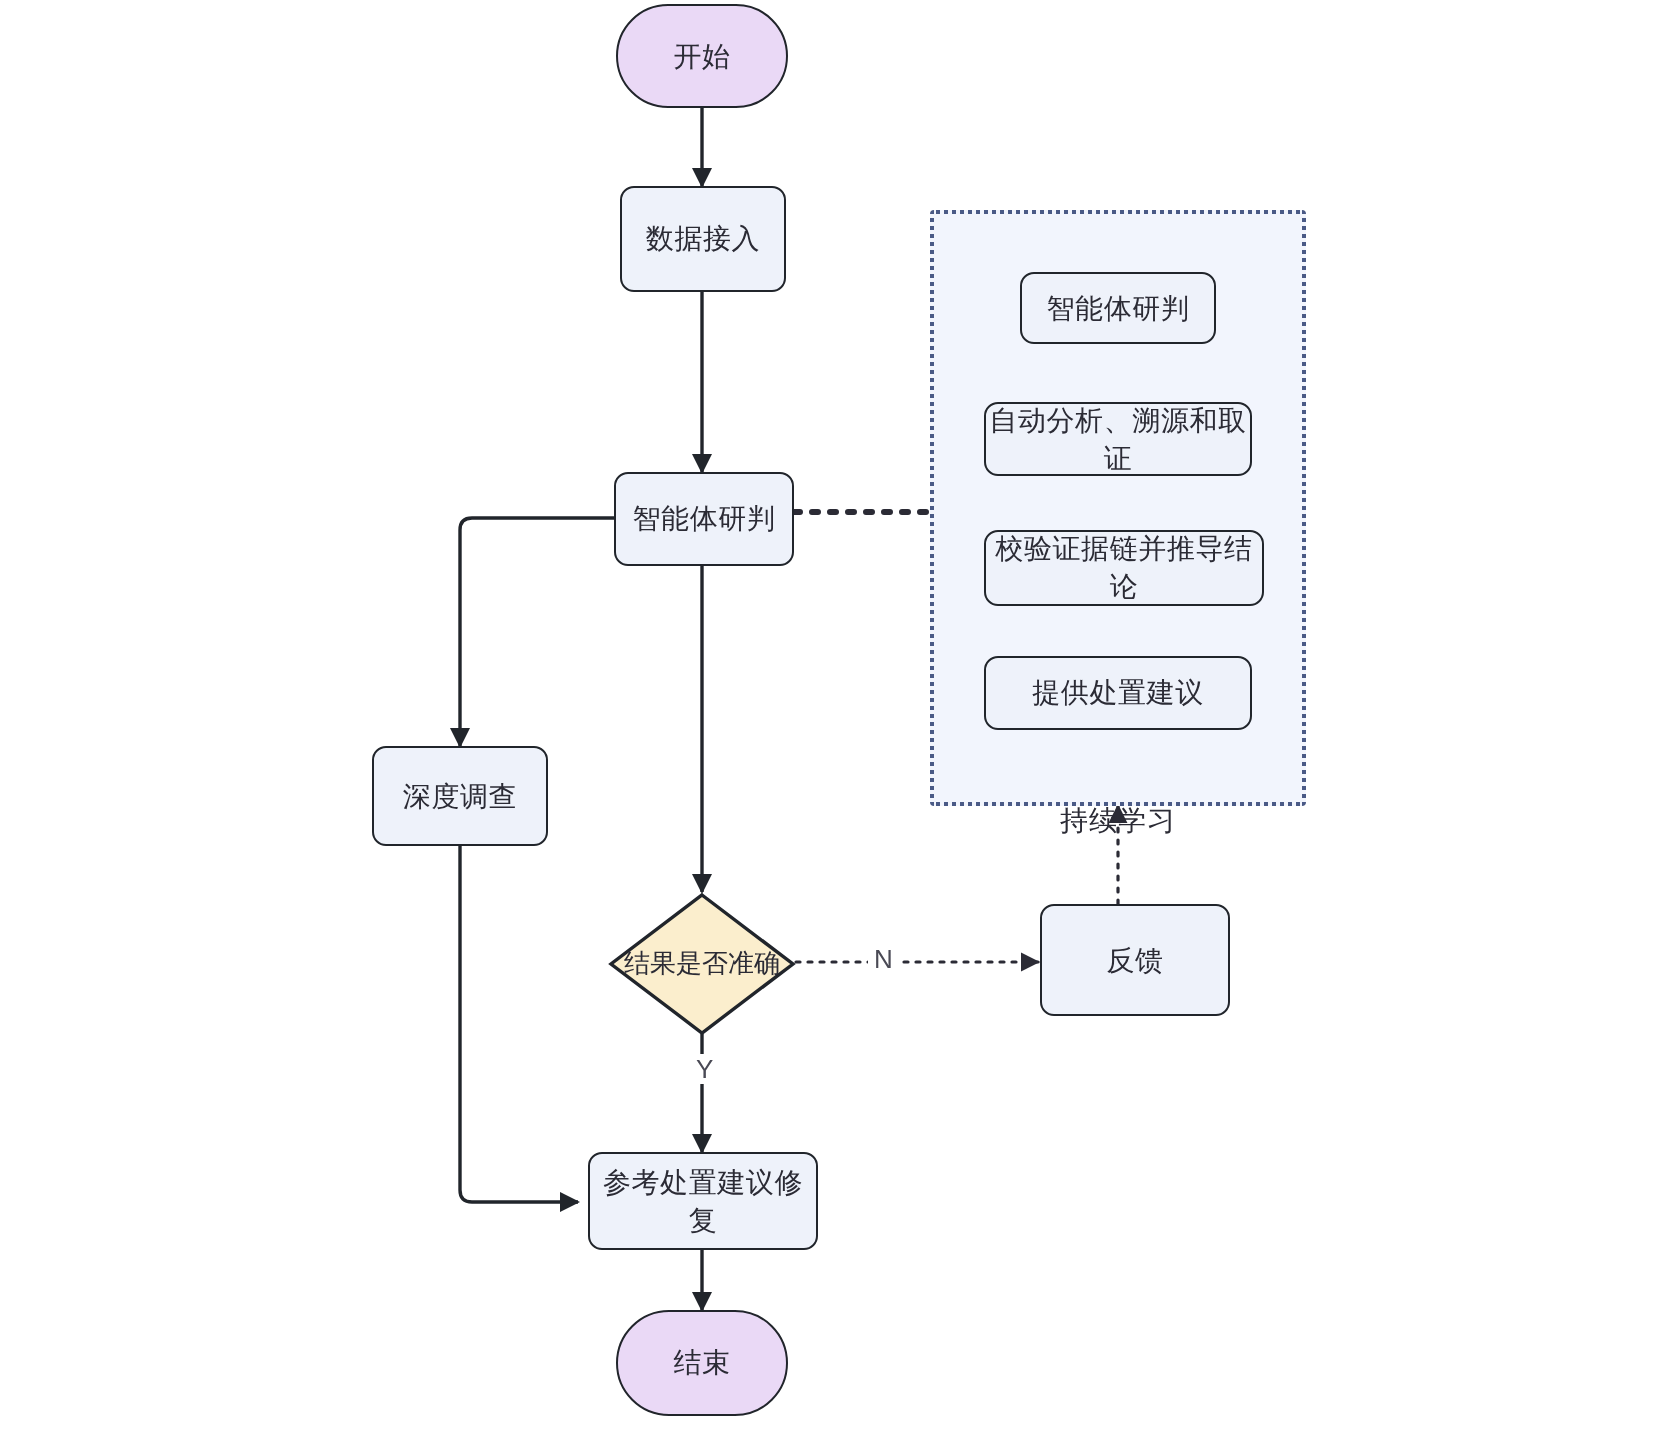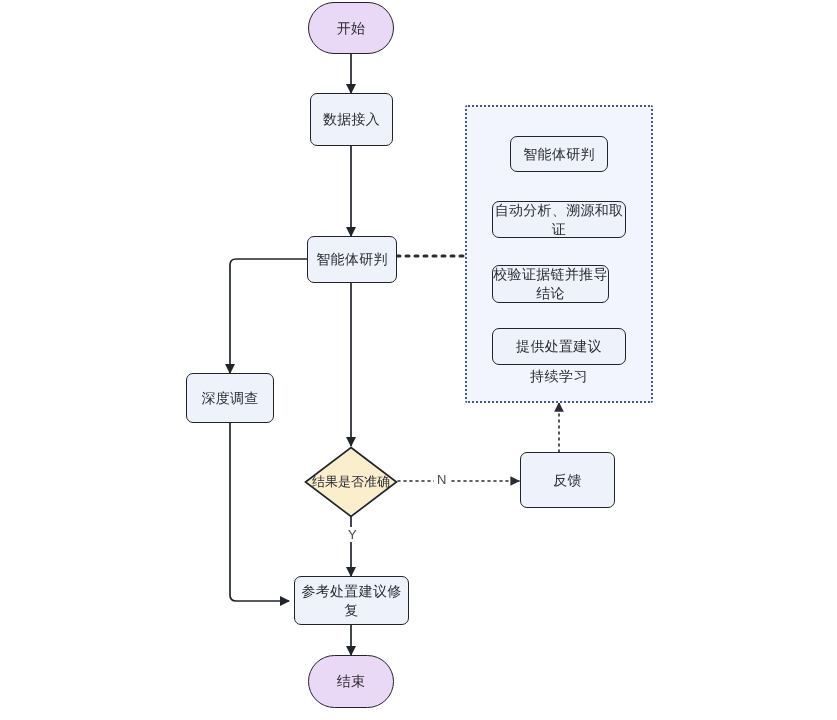--- a/index.html
+++ b/index.html
@@ -55,20 +55,21 @@
     background: #f2f5fd;
     border: 2px dotted #4a5a86;
     border-radius: 2px;
   }
   .panel-caption {
     position: absolute;
     text-align: center;
     font-size: 14px;
     color: #2b2b35;
     letter-spacing: 0.5px;
+    margin-top: 34px;
   }
   .diamond-wrap {
     position: absolute;
   }
   .diamond-shape {
     position: absolute;
     left: 0; top: 0;
     width: 100%;
     height: 100%;
   }
@@ -131,21 +132,21 @@
   <div class="panel" style="left:465px; top:105px; width:188px; height:298px;"></div>
 
   <div class="node node-process" style="left:510px; top:136px; width:98px; height:36px;">
     <span>智能体研判</span>
   </div>
 
   <div class="node node-process" style="left:492px; top:201px; width:134px; height:37px;">
     <span>自动分析、溯源和取证</span>
   </div>
 
-  <div class="node node-process" style="left:492px; top:265px; width:117px; height:38px;">
+  <div class="node node-process" style="left:492px; top:265px; width:140px; height:38px;">
     <span>校验证据链并推导结论</span>
   </div>
 
   <div class="node node-process" style="left:492px; top:328px; width:134px; height:37px;">
     <span>提供处置建议</span>
   </div>
 
   <div class="panel-caption" style="left:465px; top:368px; width:188px;">持续学习</div>
 
   <div class="node node-process" style="left:310px; top:93px; width:83px; height:53px;">

